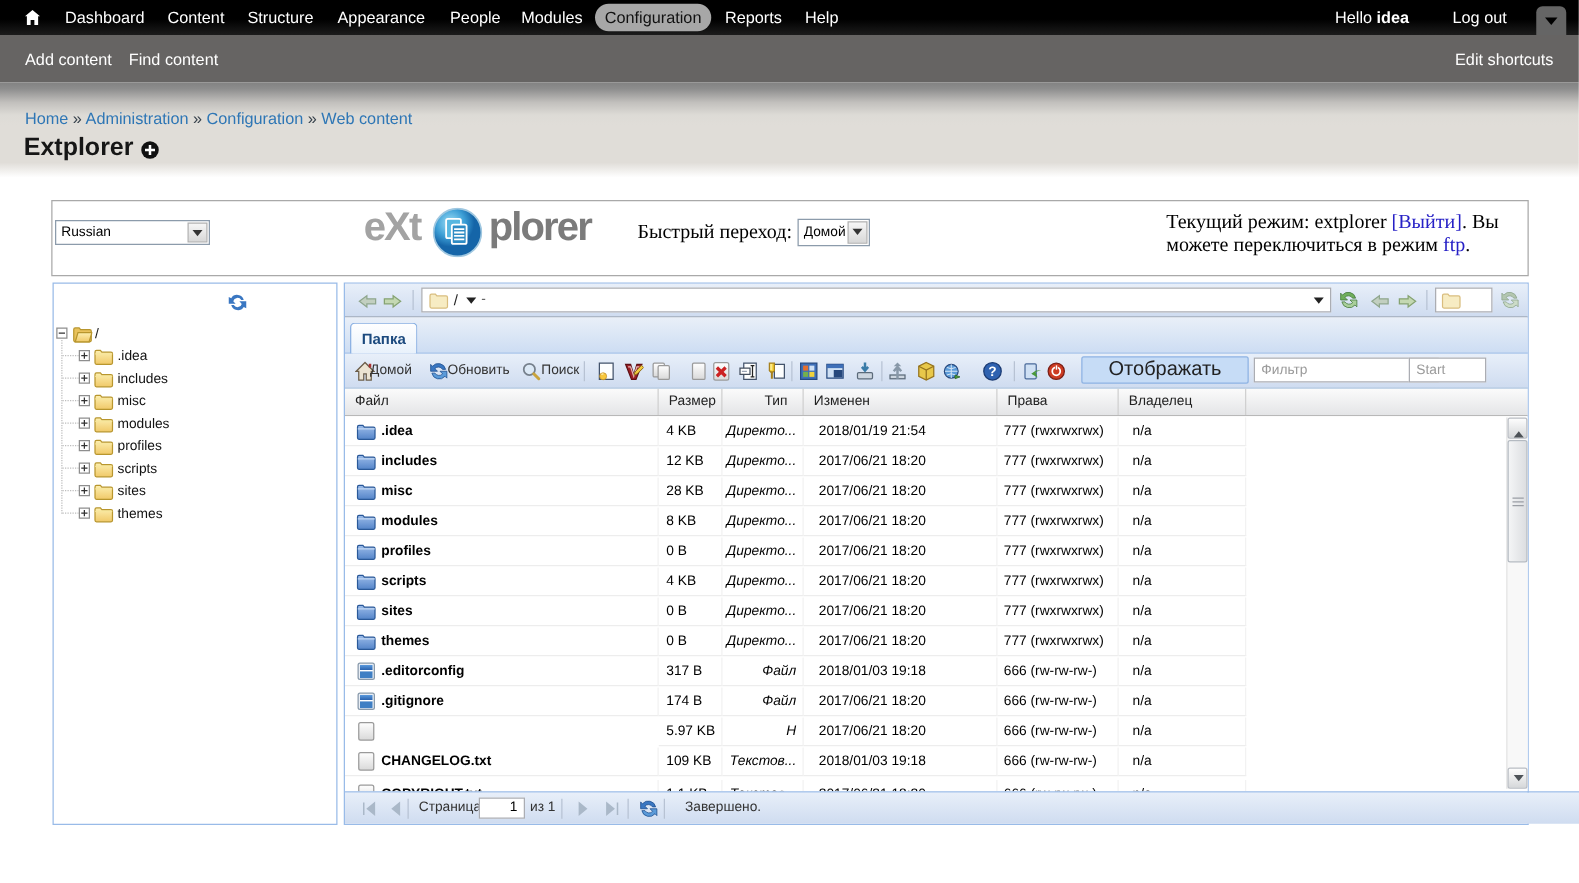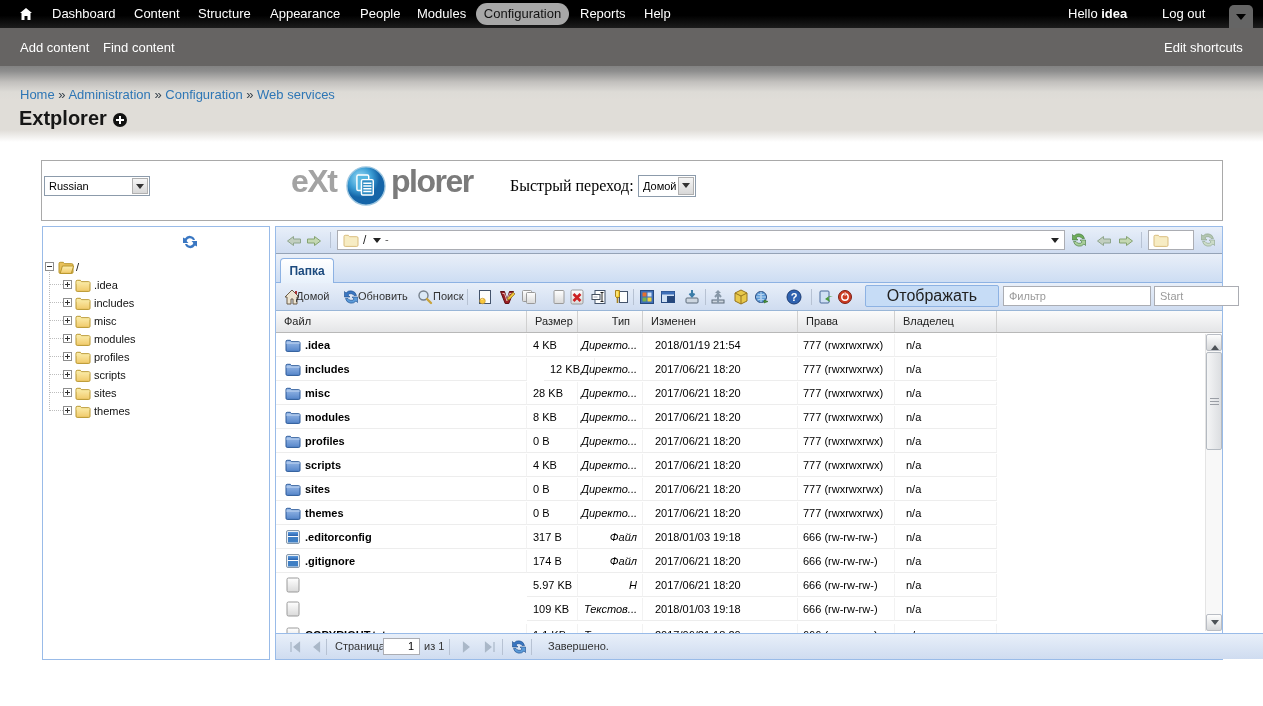--- a/index.html
+++ b/index.html
@@ -180,26 +180,26 @@
   <span class="mi" style="left:1068px">Hello <b>idea</b></span>
   <span class="mi" style="left:1162px">Log out</span>
 </div>
 <div id="tabbtn"></div>
 <div id="sb">
   <span class="mi" style="left:20px">Add content</span>
   <span class="mi" style="left:103px">Find content</span>
   <span class="mi" style="left:1164px">Edit shortcuts</span>
 </div>
 <div id="band"></div>
-<div id="crumb"><a>Home</a> » <a>Administration</a> » <a>Configuration</a> » <a>Web services</a></div>
+<div id="crumb"><a>Home</a> » <a>Administration</a> » <a>Configuration</a> » <a>Web content</a></div>
 <div id="title">Extplorer</div>
 <div id="helpdot"></div>
 
 <div id="hbox">
-  <div class="sel" style="left:2px;top:15px;width:106px;height:20px">
+  <div class="sel" style="left:2px;top:15px;width:124px;height:20px">
       <span class="t">Russian</span>
       <span class="b"></span>
     </div>
   <div id="logo">
       <span class="g1">eXt</span>
       <span class="g2">plorer</span>
     </div>
   <svg class="abs" style="left:304px;top:5px" width="40" height="40" viewBox="0 0 44 44">
     <defs>
         <radialGradient id="lg" cx="35%" cy="30%">
@@ -214,20 +214,21 @@
       <rect x="12" y="10" width="13" height="17" rx="1.5" fill="#57b7e0"></rect>
       <rect x="17" y="15" width="13" height="17" rx="1.5" fill="#2f8cc4"></rect>
       <path d="M19 19h9M19 22h9M19 25h9M19 28h9"></path>
     </g>
   </svg>
   <div id="qj" class="serif">Быстрый переход:</div>
   <div class="sel" style="left:596px;top:14px;width:58px;height:22px">
       <span class="t">Домой</span>
       <span class="b"></span>
     </div>
+  <div id="modetxt" class="serif">Текущий режим: extplorer <a>[Выйти]</a>. Вы можете переключиться в режим <a>ftp</a>.</div>
 </div>
 
 <div id="tree" class="pnl">
   <svg class="abs" style="left:139px;top:7px" width="16" height="16" viewBox="0 0 16 16">
       <g fill="#3a77c2">
         <path d="M13 6a5.5 5.5 0 0 0-10-1.5L1 3.5V9h5.5L4.6 6.9A3.5 3.5 0 0 1 11 6z"></path>
         <path d="M3 10a5.5 5.5 0 0 0 10 1.5L15 12.5V7H9.5l1.9 2.1A3.5 3.5 0 0 1 5 10z"></path>
       </g>
     </svg>
   <div id="treebody">
@@ -462,21 +463,21 @@
         <rect x="2" y="2" width="9" height="12" rx="1" fill="#cfe0f4" stroke="#4a6a9a"></rect>
         <path d="M7 10l5 3-1.5-4.5L15 7l-4.5.5z" fill="#4a9a3a"></path>
       </svg>
     <svg class="ic" style="left:561px" viewBox="0 0 16 16">
         <circle cx="8" cy="8" r="6.5" fill="#cc3b22" stroke="#7c1f16"></circle>
         <circle cx="8" cy="8" r="3.2" fill="none" stroke="#fff" stroke-width="1.4"></circle>
         <rect x="7.3" y="3" width="1.6" height="4" fill="#fff" stroke="#cc3b22" stroke-width=".5"></rect>
       </svg>
     <div id="togbtn">Отображать директории</div>
     <div class="fin" style="left:727px;width:148px">Фильтр</div>
-    <div class="fin" style="left:878px;width:85px">Start</div>
+    <div class="fin" style="left:851px;width:62px">Start</div>
   </div>
   <div id="ghead">
     <div class="hc" style="left:0;width:251px">Файл</div>
     <div class="hc" style="left:251px;width:51px">Размер</div>
     <div class="hc" style="left:302px;width:65px;text-align:right;padding:0 12px 0 0">Тип</div>
     <div class="hc" style="left:367px;width:155px">Изменен</div>
     <div class="hc" style="left:522px;width:97px">Права</div>
     <div class="hc" style="left:619px;width:102px">Владелец</div>
     <div class="hc" style="left:721px;width:225px;border-right:none"></div>
   </div>
@@ -490,21 +491,21 @@
         <div class="c it" style="left:302px;width:65px;text-align:right;padding-right:5px">Директо...</div>
         <div class="c" style="left:367px;width:155px;padding-left:12px">2018/01/19 21:54</div>
         <div class="c" style="left:522px;width:97px;padding-left:5px">777 (rwxrwxrwx)</div>
         <div class="c" style="left:619px;width:102px;padding-left:11px">n/a</div>
       </div>
     <div class="grow" style="top:25px">
         <svg class="ico">
           <use href="#fb"></use>
         </svg>
         <div class="c nm" style="left:0;width:251px">includes</div>
-        <div class="c" style="left:268px;width:51px;padding-left:6px">12 KB</div>
+        <div class="c" style="left:251px;width:51px;padding-left:6px">12 KB</div>
         <div class="c it" style="left:302px;width:65px;text-align:right;padding-right:5px">Директо...</div>
         <div class="c" style="left:367px;width:155px;padding-left:12px">2017/06/21 18:20</div>
         <div class="c" style="left:522px;width:97px;padding-left:5px">777 (rwxrwxrwx)</div>
         <div class="c" style="left:619px;width:102px;padding-left:11px">n/a</div>
       </div>
     <div class="grow" style="top:49px">
         <svg class="ico">
           <use href="#fb"></use>
         </svg>
         <div class="c nm" style="left:0;width:251px">misc</div>
@@ -598,20 +599,21 @@
         <div class="c" style="left:251px;width:51px;padding-left:6px">5.97 KB</div>
         <div class="c it" style="left:302px;width:65px;text-align:right;padding-right:5px">Н</div>
         <div class="c" style="left:367px;width:155px;padding-left:12px">2017/06/21 18:20</div>
         <div class="c" style="left:522px;width:97px;padding-left:5px">666 (rw-rw-rw-)</div>
         <div class="c" style="left:619px;width:102px;padding-left:11px">n/a</div>
       </div>
     <div class="grow" style="top:265px">
         <svg class="ico">
           <use href="#pw"></use>
         </svg>
+        <div class="c nm" style="left:0;width:251px">CHANGELOG.txt</div>
         <div class="c" style="left:251px;width:51px;padding-left:6px">109 KB</div>
         <div class="c it" style="left:302px;width:65px;text-align:right;padding-right:5px">Текстов...</div>
         <div class="c" style="left:367px;width:155px;padding-left:12px">2018/01/03 19:18</div>
         <div class="c" style="left:522px;width:97px;padding-left:5px">666 (rw-rw-rw-)</div>
         <div class="c" style="left:619px;width:102px;padding-left:11px">n/a</div>
       </div>
     <div class="grow" style="top:291px">
         <svg class="ico">
           <use href="#pw"></use>
         </svg>

